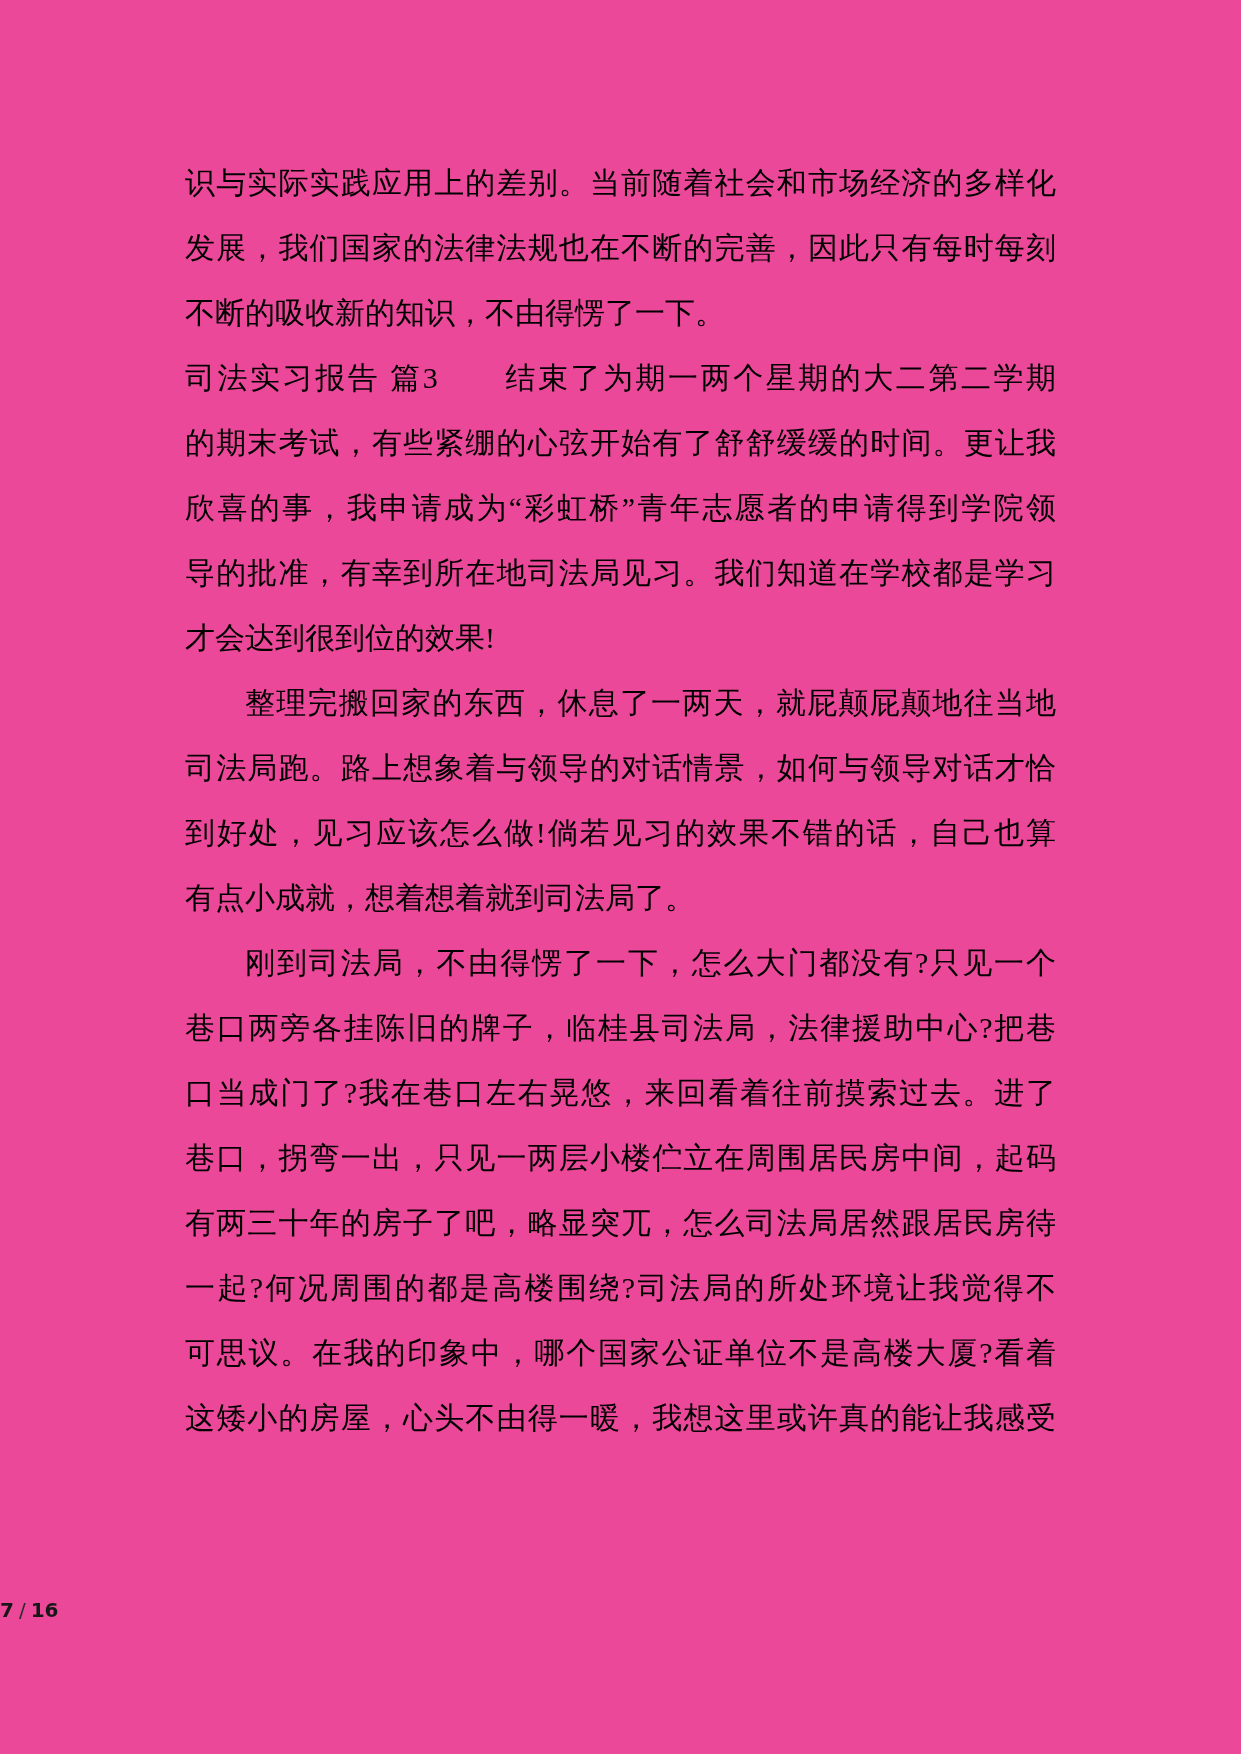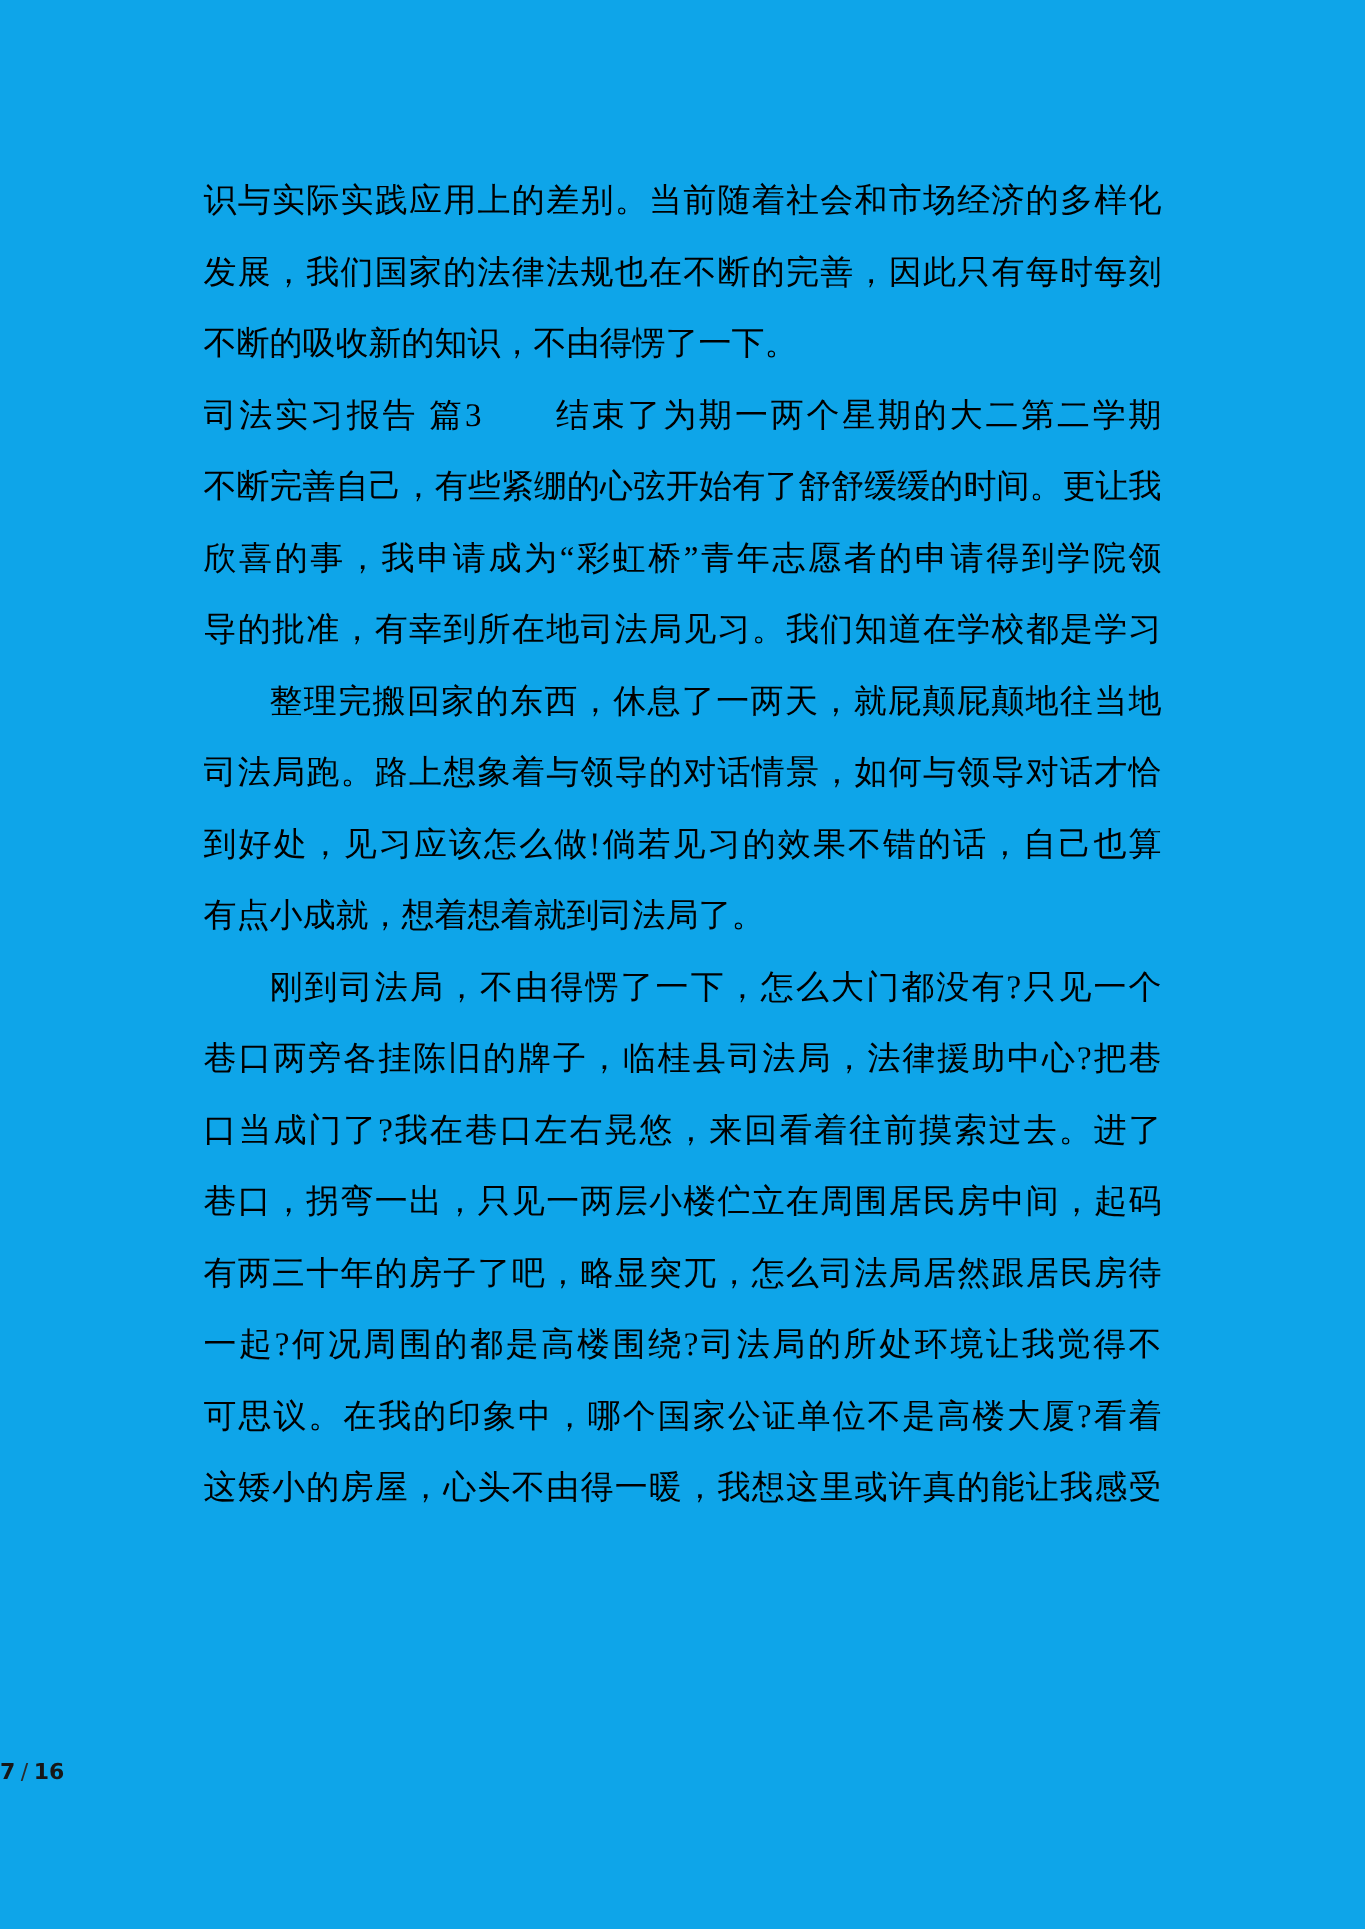--- a/index.html
+++ b/index.html
@@ -10,21 +10,21 @@
   body {
     width: 1241px;
     height: 1754px;
     position: relative;
     overflow: hidden;
     font-family: "Liberation Serif", "DejaVu Serif", serif;
   }
   .page {
     position: absolute;
     inset: 0;
-    background: #0ea5e9;
+    background: #ec4899;
   }
   .content {
     position: absolute;
     top: 150px;
     left: 185px;
     width: 871px;
     overflow: hidden;
   }
   .line {
     font-size: 30px;
@@ -63,23 +63,24 @@
 <body>
 
 <div class="page">
 
   <main class="content">
     <div>
         <div class="line justify">识与实际实践应用上的差别。当前随着社会和市场经济的多样化</div>
         <div class="line justify">发展，我们国家的法律法规也在不断的完善，因此只有每时每刻</div>
         <div class="line">不断的吸收新的知识，不由得愣了一下。</div>
         <div class="line justify">司法实习报告 篇3　　结束了为期一两个星期的大二第二学期</div>
-        <div class="line justify">不断完善自己，有些紧绷的心弦开始有了舒舒缓缓的时间。更让我</div>
+        <div class="line justify">的期末考试，有些紧绷的心弦开始有了舒舒缓缓的时间。更让我</div>
         <div class="line justify">欣喜的事，我申请成为“彩虹桥”青年志愿者的申请得到学院领</div>
         <div class="line justify">导的批准，有幸到所在地司法局见习。我们知道在学校都是学习</div>
+        <div class="line">才会达到很到位的效果!</div>
         <div class="line indent justify">整理完搬回家的东西，休息了一两天，就屁颠屁颠地往当地</div>
         <div class="line justify">司法局跑。路上想象着与领导的对话情景，如何与领导对话才恰</div>
         <div class="line justify">到好处，见习应该怎么做!倘若见习的效果不错的话，自己也算</div>
         <div class="line">有点小成就，想着想着就到司法局了。</div>
         <div class="line indent justify">刚到司法局，不由得愣了一下，怎么大门都没有?只见一个</div>
         <div class="line justify">巷口两旁各挂陈旧的牌子，临桂县司法局，法律援助中心?把巷</div>
         <div class="line justify">口当成门了?我在巷口左右晃悠，来回看着往前摸索过去。进了</div>
         <div class="line justify">巷口，拐弯一出，只见一两层小楼伫立在周围居民房中间，起码</div>
         <div class="line justify">有两三十年的房子了吧，略显突兀，怎么司法局居然跟居民房待</div>
         <div class="line justify">一起?何况周围的都是高楼围绕?司法局的所处环境让我觉得不</div>

